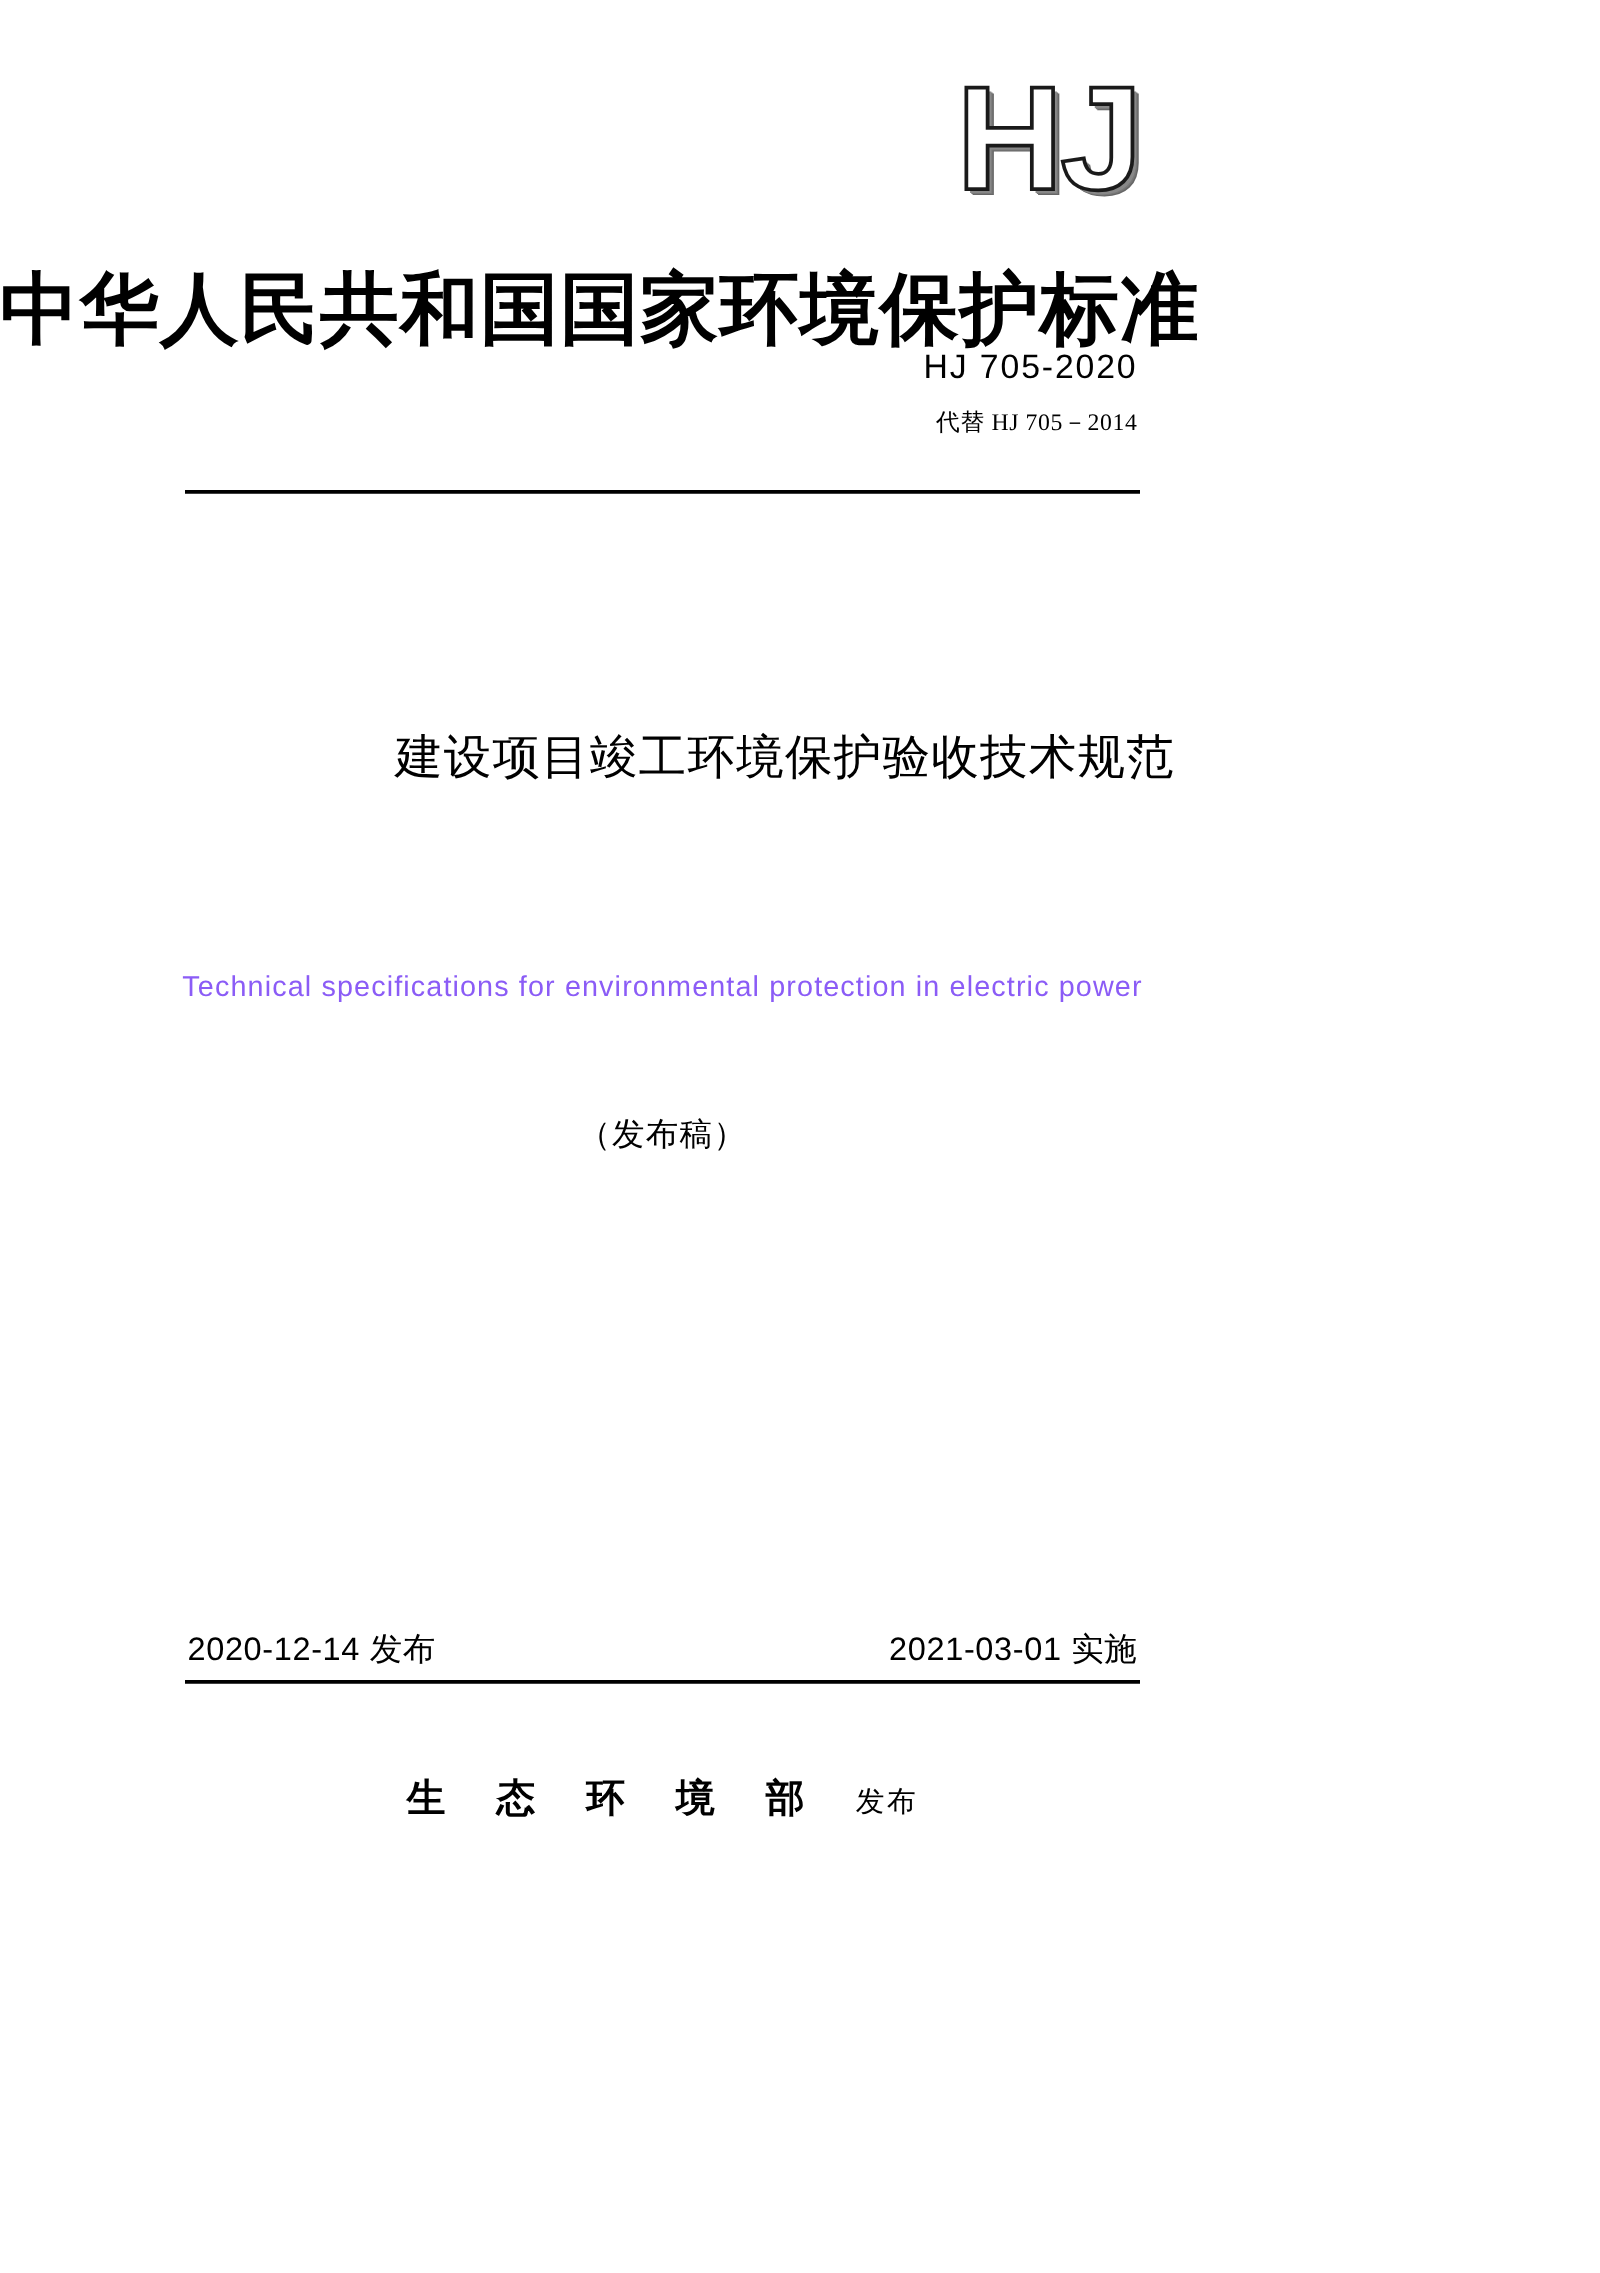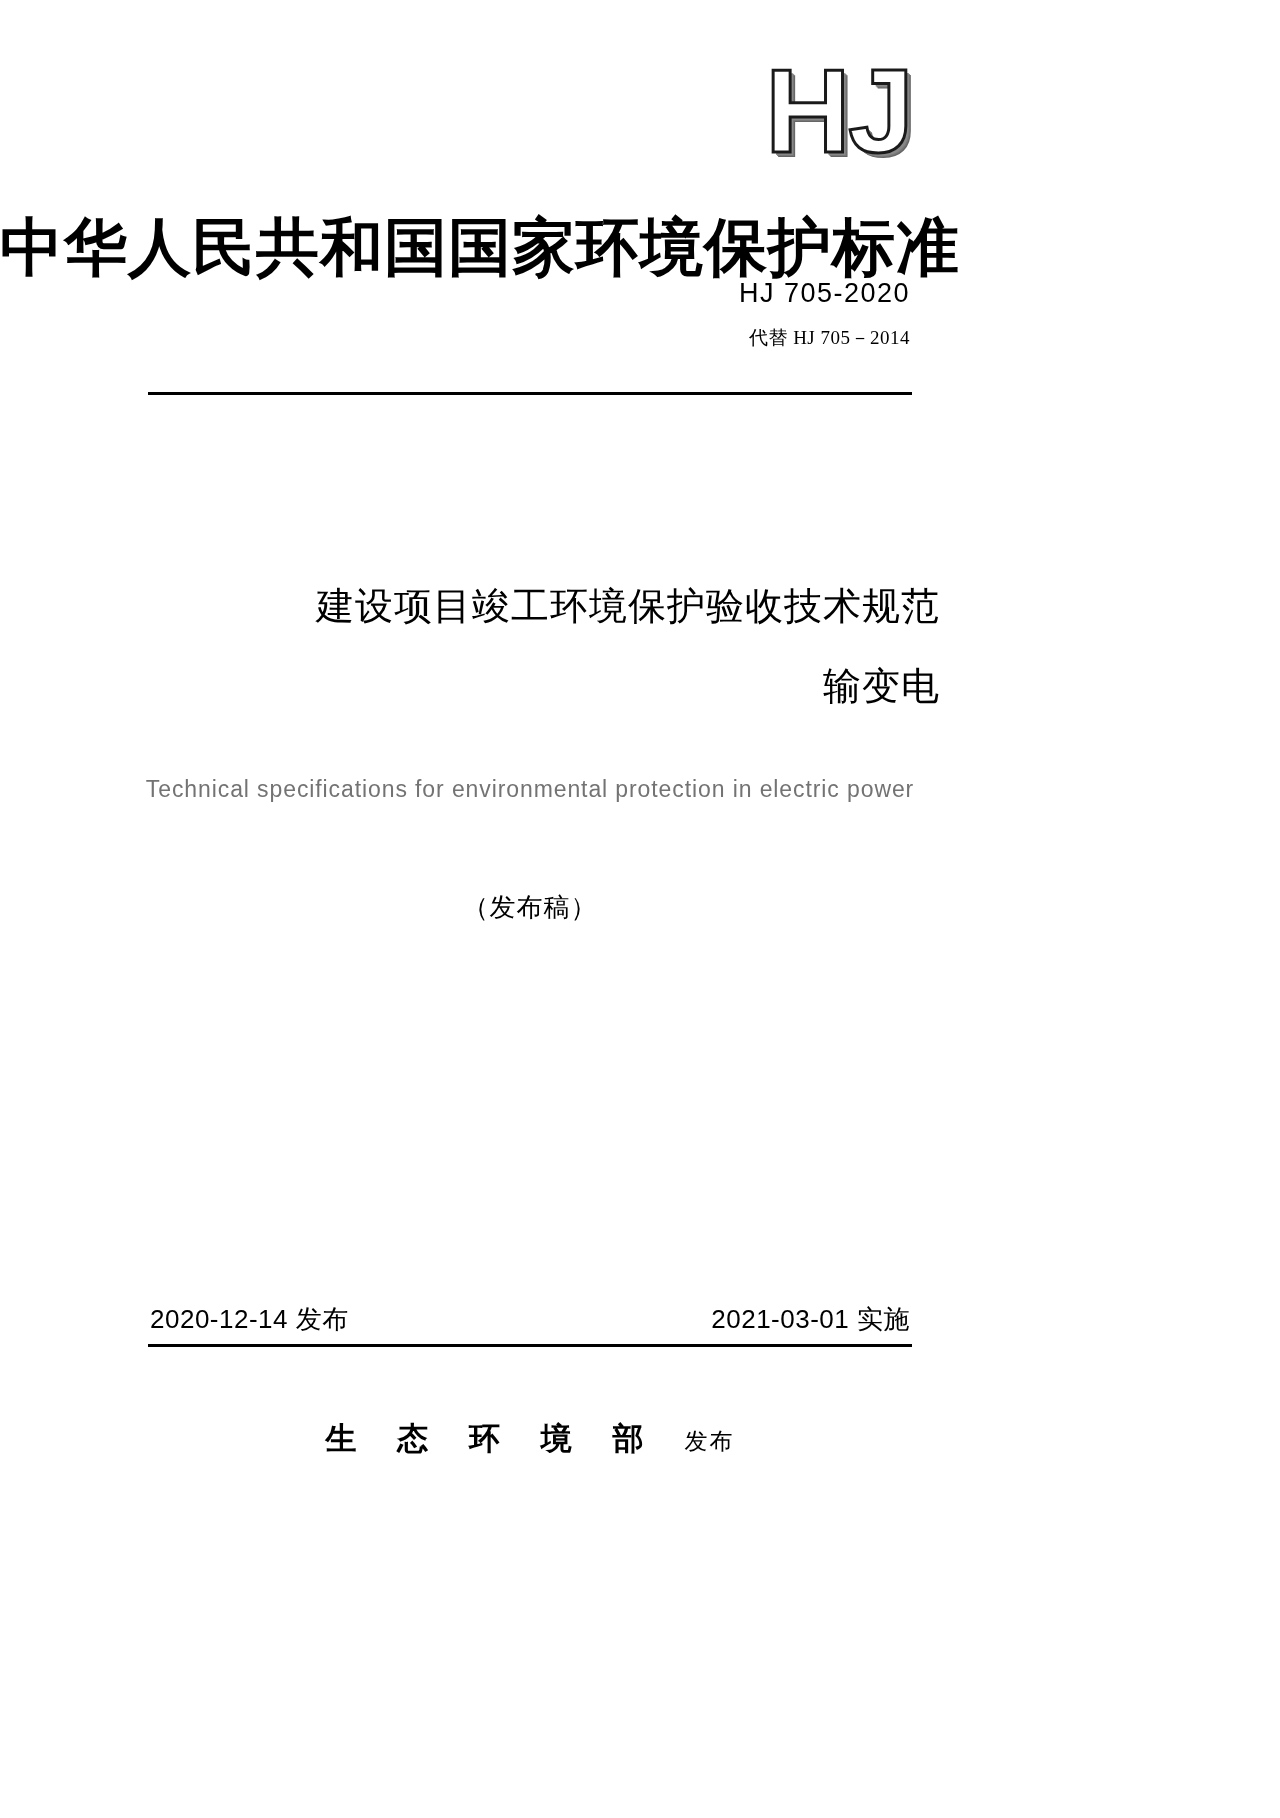--- a/index.html
+++ b/index.html
@@ -104,21 +104,21 @@
   .doc-title-en {
     position: absolute;
     left: 130px;
     right: 130px;
     top: 778px;
     text-align: center;
     font-family: "Liberation Sans", "DejaVu Sans", sans-serif;
     font-size: 23px;
     letter-spacing: 0.9px;
     line-height: 1;
-    color: #737373;
+    color: #8b5cf6;
   }
   .doc-title-en .l2 {
     display: block;
     margin-top: 38px;
   }
 
   .doc-draft {
     position: absolute;
     left: 0;
     right: 0;
@@ -197,21 +197,20 @@
   <div class="std-title-cn">中华人民共和国国家环境保护标准</div>
 
   <div class="std-number">HJ 705-2020</div>
 
   <div class="std-replaces">代替 HJ 705－2014</div>
 
   <div class="rule-top"></div>
 
   <div class="doc-title">
     <span class="line1">建设项目竣工环境保护验收技术规范</span>
-    <span class="line2">输变电</span>
   </div>
 
   <div class="doc-title-en">
     <span class="l1">Technical specifications for environmental protection in electric power</span>
   </div>
 
   <div class="doc-draft">（发布稿）</div>
 
 
   <div class="date-issue">2020-12-14 发布</div>

